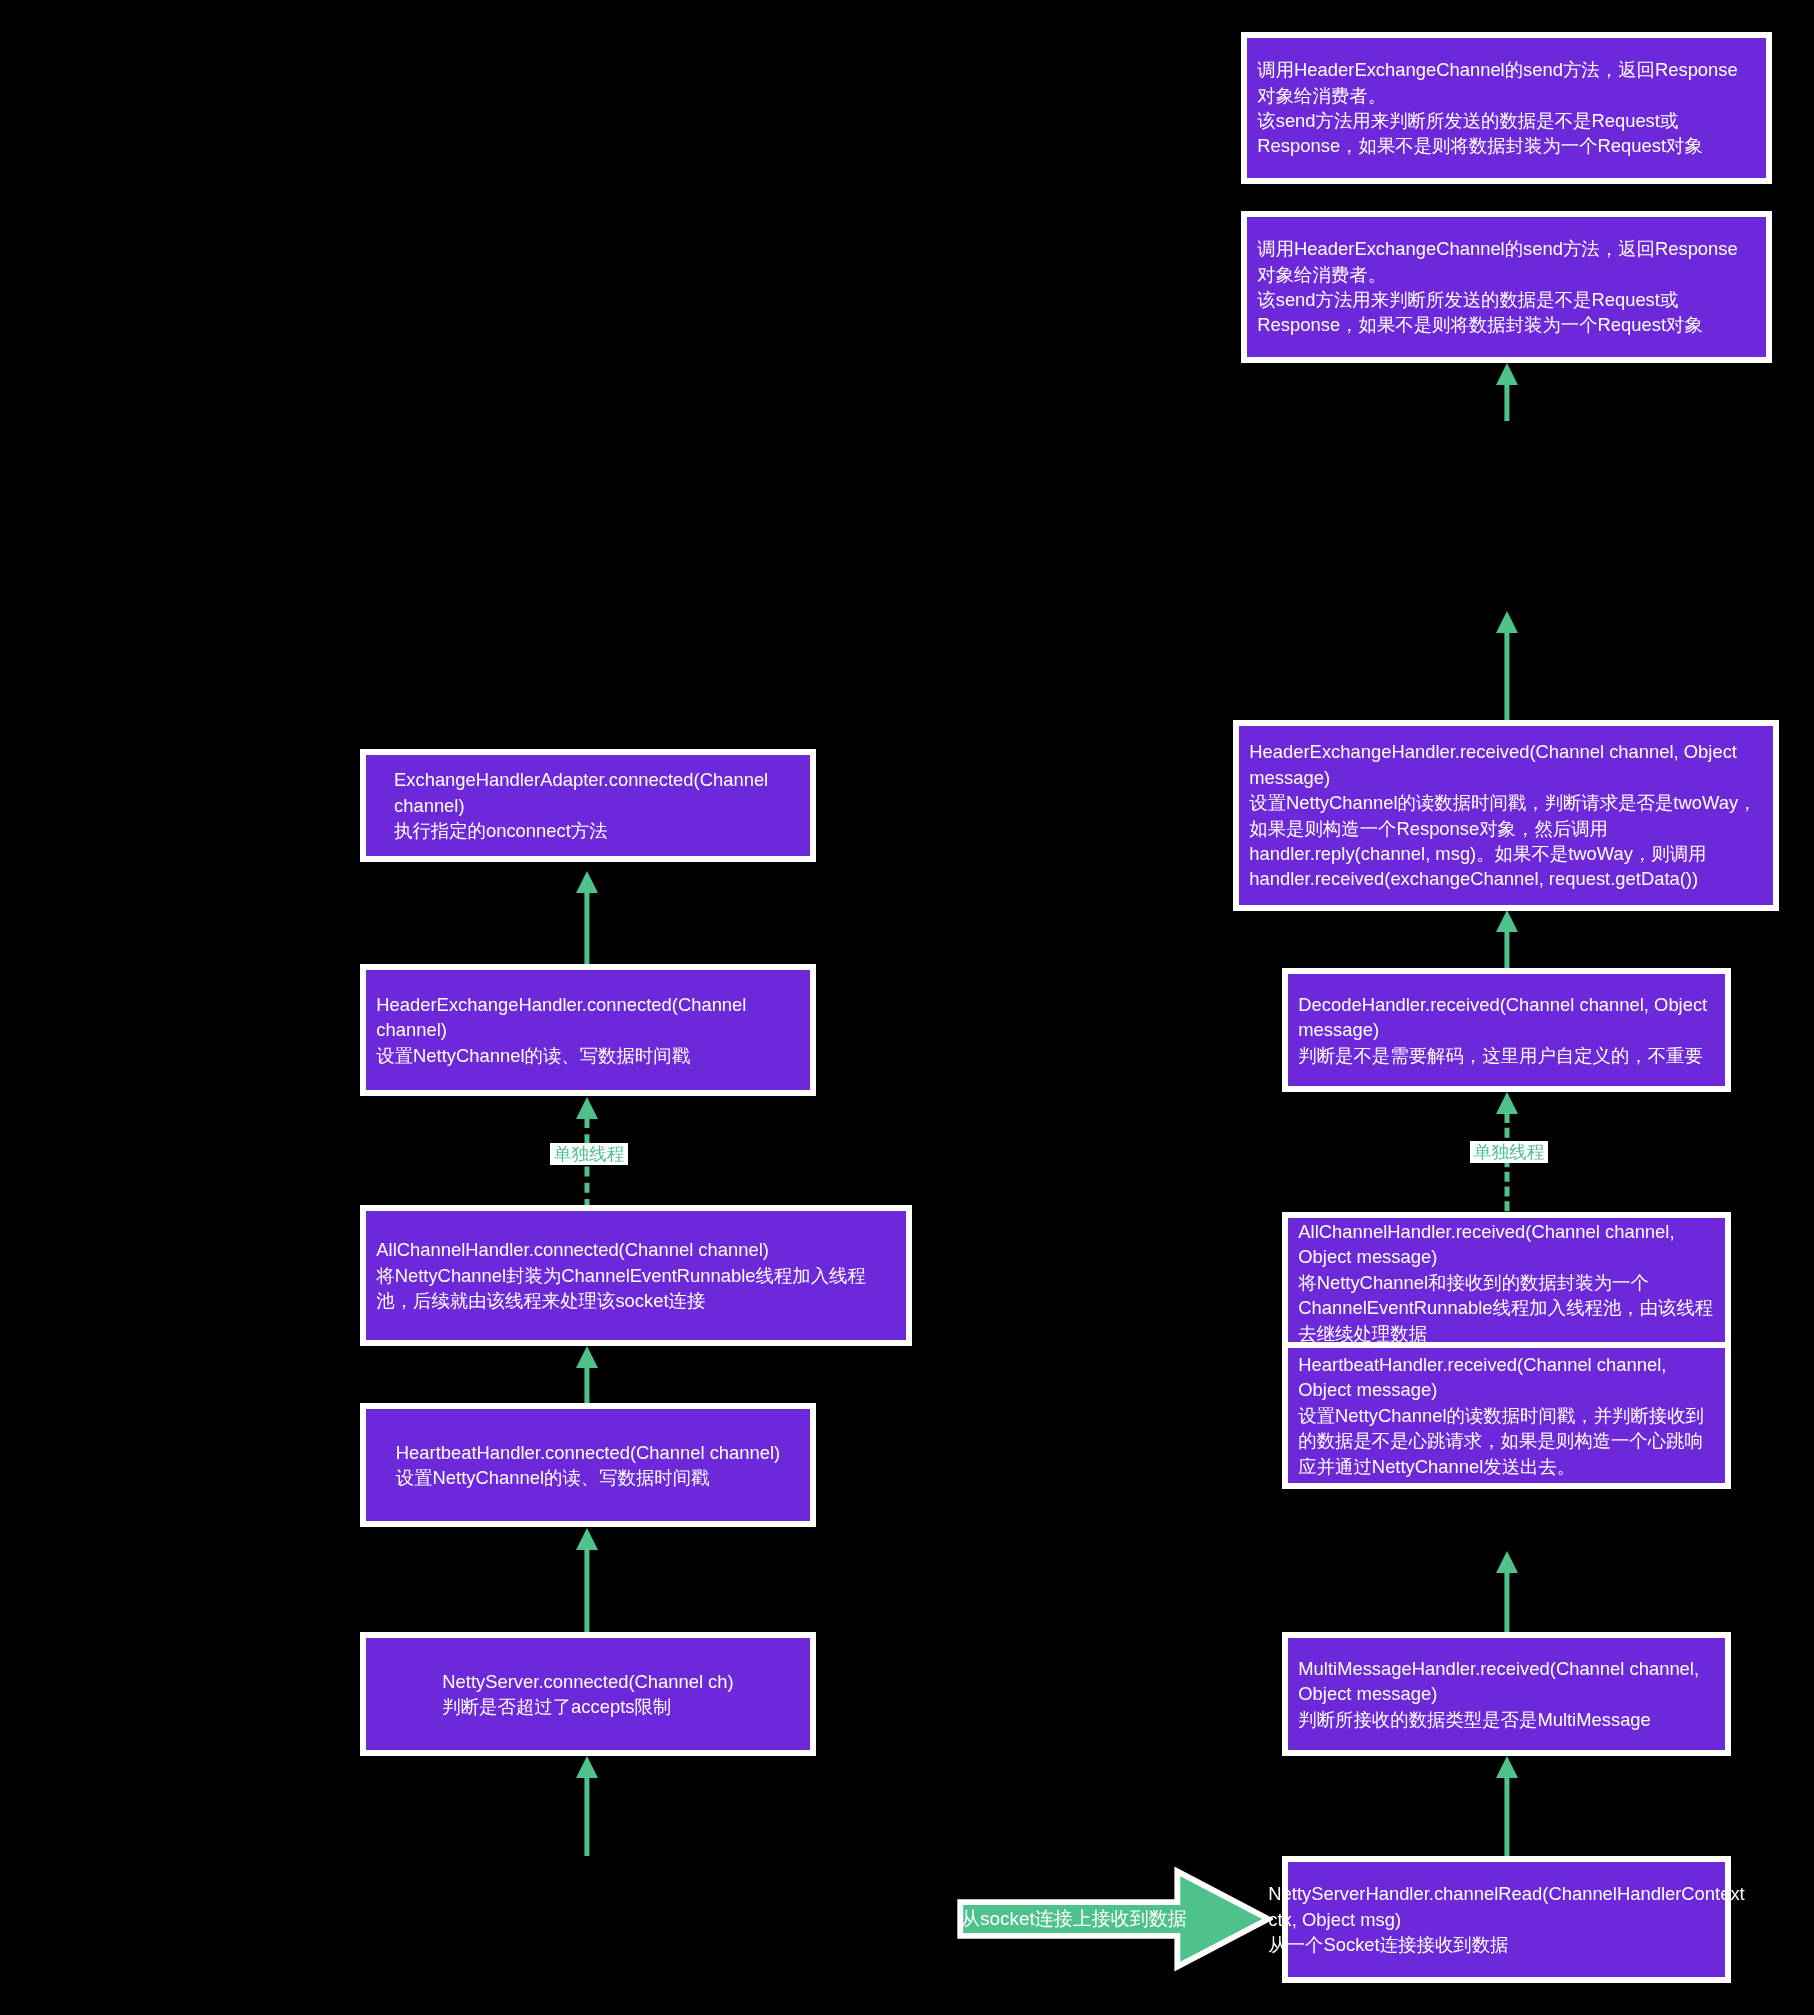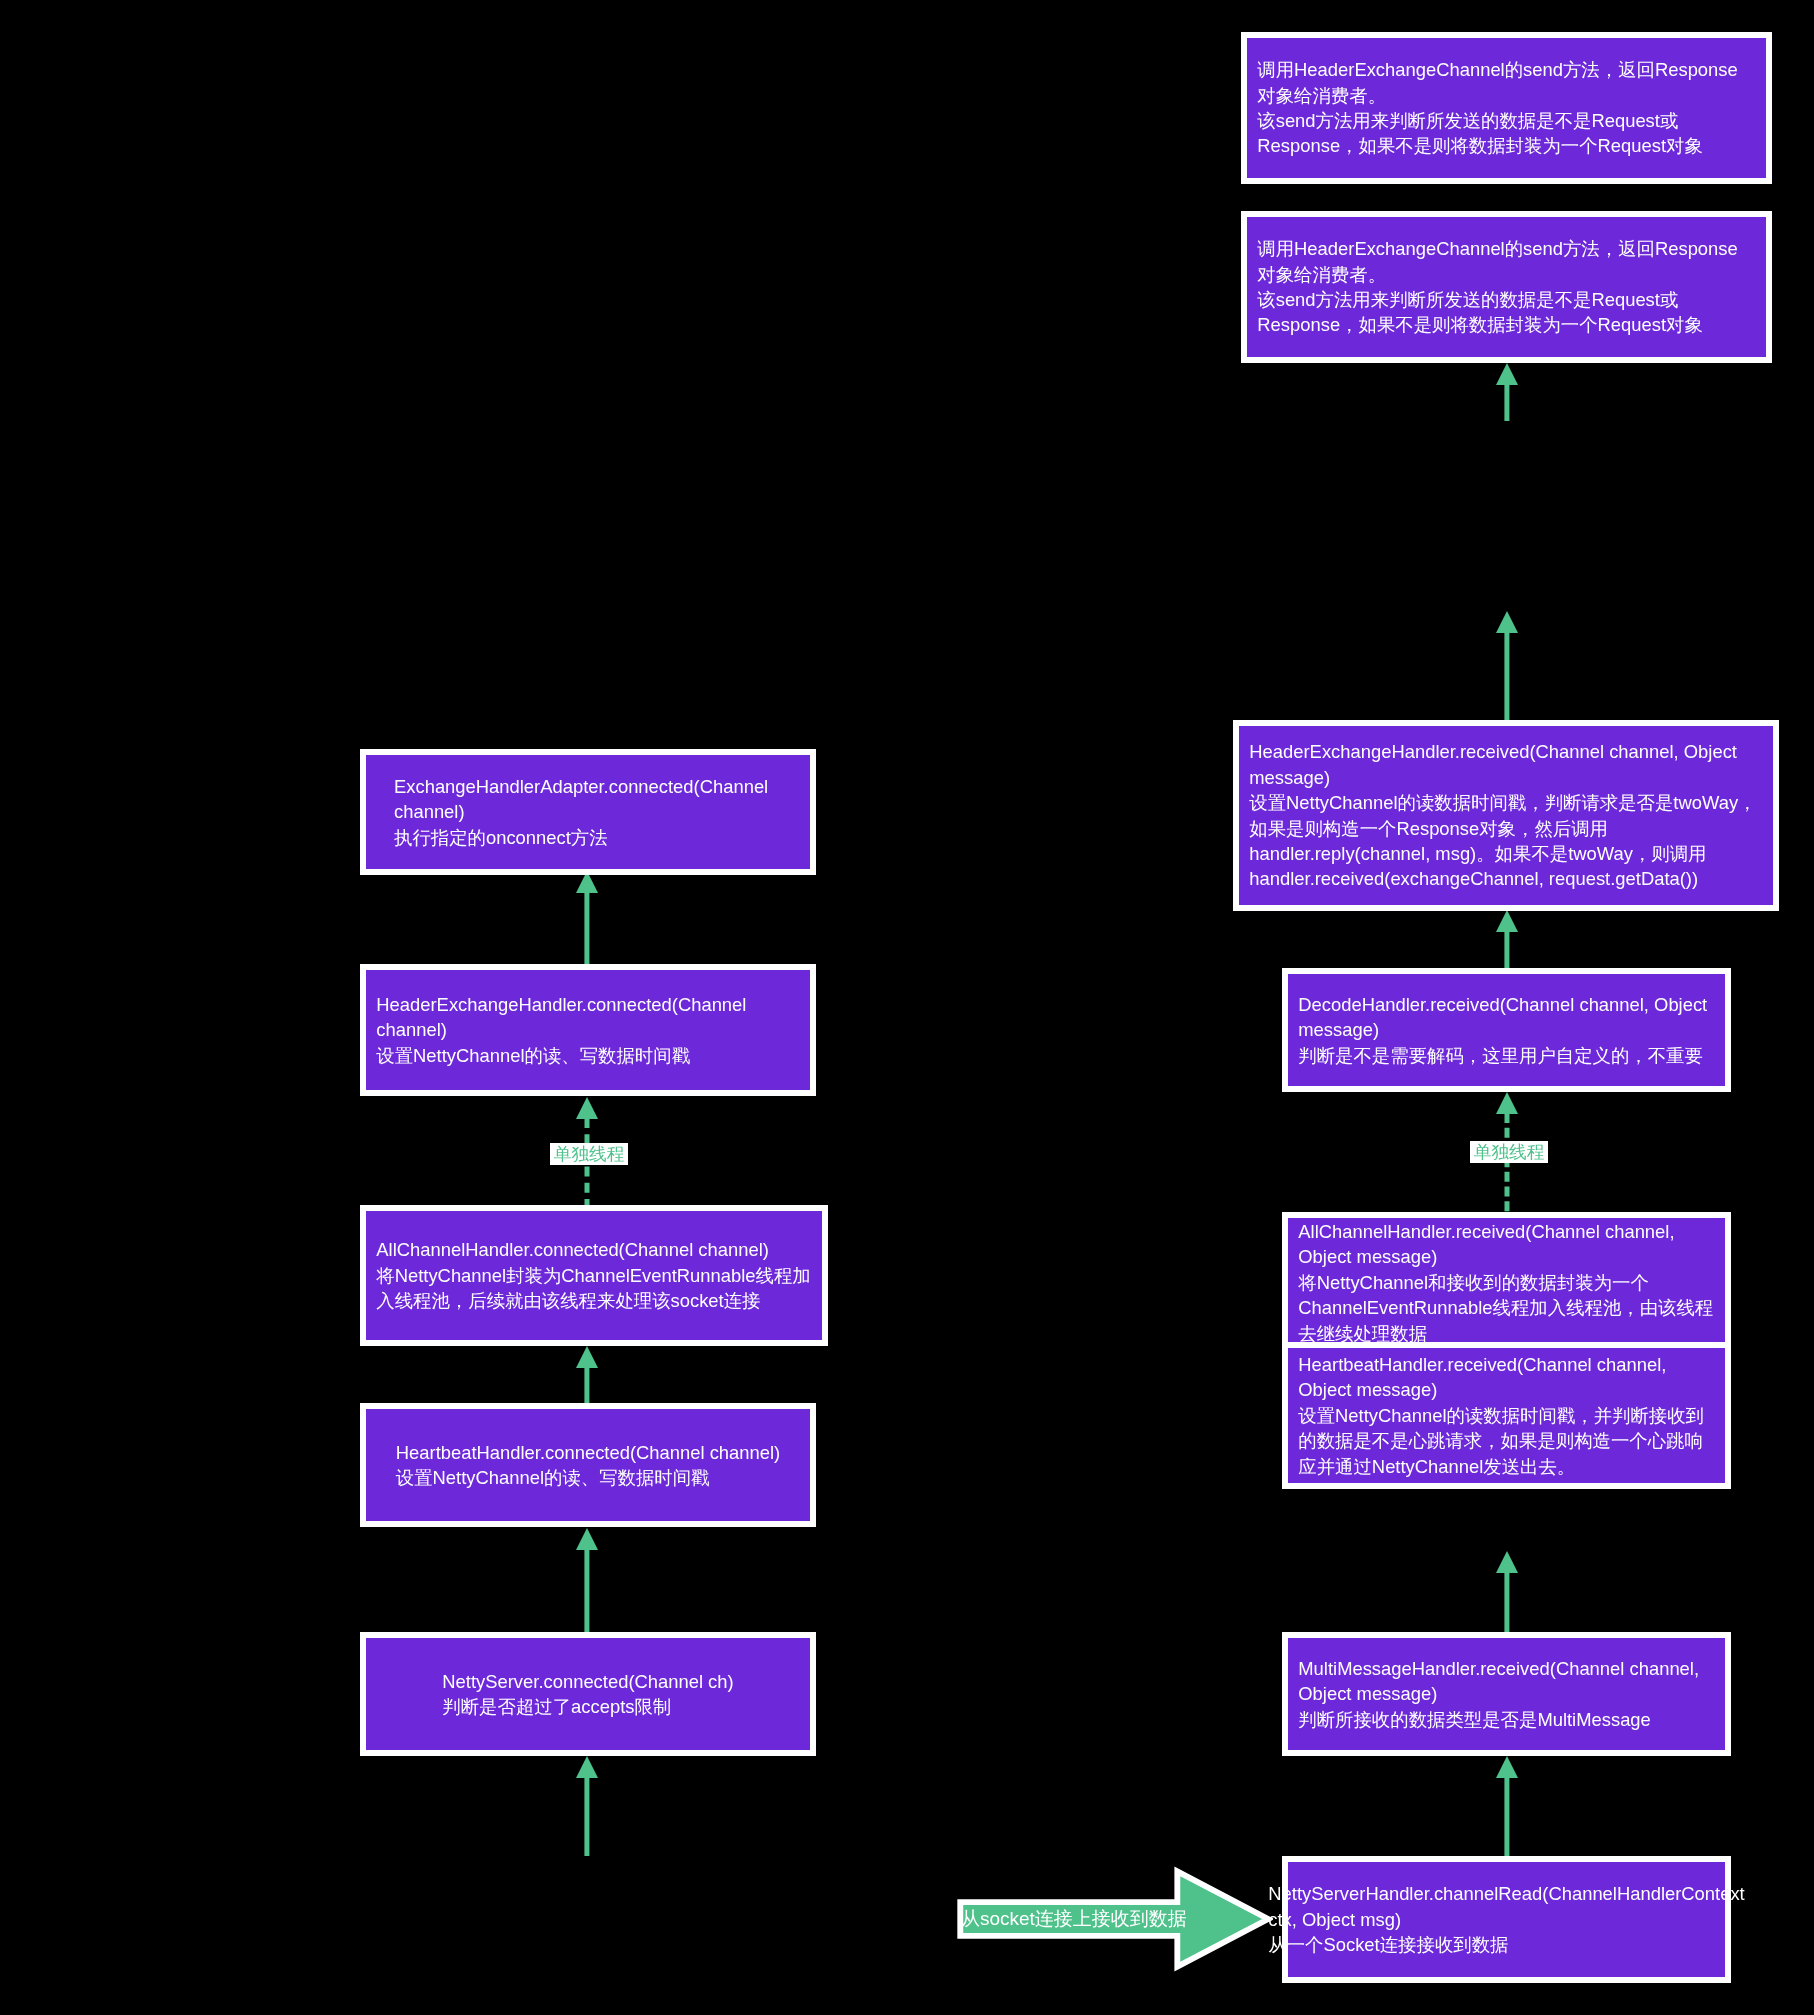--- a/index.html
+++ b/index.html
@@ -157,38 +157,38 @@
   <div class="node" style="left:1282px; top:1856px; width:449px; height:127px; font-size:18.4px;">NettyServerHandler.channelRead(ChannelHandlerContext ctx, Object msg)
 从一个Socket连接接收到数据</div>
 
   <div class="blockarrow" style="left:957px; top:1864px; width:316px; height:110px;">
     <svg width="316" height="110" viewBox="0 0 430 150" xmlns="http://www.w3.org/2000/svg">
       <path d="M 4 52 L 300 52 L 300 10 L 424 75 L 300 140 L 300 98 L 4 98 Z" fill="#4fc28c" stroke="#ffffff" stroke-width="8" stroke-linejoin="miter"></path>
     </svg>
     <div class="ba-label">从socket连接上接收到数据</div>
   </div>
 
-  <div class="node" style="left:360px; top:749px; width:456px; height:126px; font-size:18.4px;padding-left:28px;">ExchangeHandlerAdapter.connected(Channel channel)
+  <div class="node" style="left:360px; top:749px; width:456px; height:113px; font-size:18.4px;padding-left:28px;">ExchangeHandlerAdapter.connected(Channel channel)
 执行指定的onconnect方法</div>
 
   <div class="conn" style="left:568px; top:871px; width:37px; height:96px;">
     <div class="head"></div>
     <div class="stem" style="top:20.6px; height:75px;"></div>
   </div>
 
   <div class="node" style="left:360px; top:964px; width:456px; height:132px; font-size:18.4px;">HeaderExchangeHandler.connected(Channel channel)
 设置NettyChannel的读、写数据时间戳</div>
 
   <div class="conn dashed" style="left:568px; top:1097px; width:37px; height:111px;">
     <div class="head"></div>
     <div class="stem" style="top:20.6px; height:91px;"></div>
   </div>
   <div class="conn-label" style="left:550px; top:1143px;">单独线程</div>
 
-  <div class="node" style="left:360px; top:1205px; width:468px; height:141px; font-size:18.4px;">AllChannelHandler.connected(Channel channel)
+  <div class="node" style="left:360px; top:1205px; width:552px; height:141px; font-size:18.4px;">AllChannelHandler.connected(Channel channel)
 将NettyChannel封装为ChannelEventRunnable线程加入线程池，后续就由该线程来处理该socket连接</div>
 
   <div class="conn" style="left:568px; top:1346px; width:37px; height:57px;">
     <div class="head"></div>
     <div class="stem" style="top:20.6px; height:37px;"></div>
   </div>
 
   <div class="node" style="left:360px; top:1403px; width:456px; height:124px; font-size:18.4px;">HeartbeatHandler.connected(Channel channel)
 设置NettyChannel的读、写数据时间戳</div>
 

